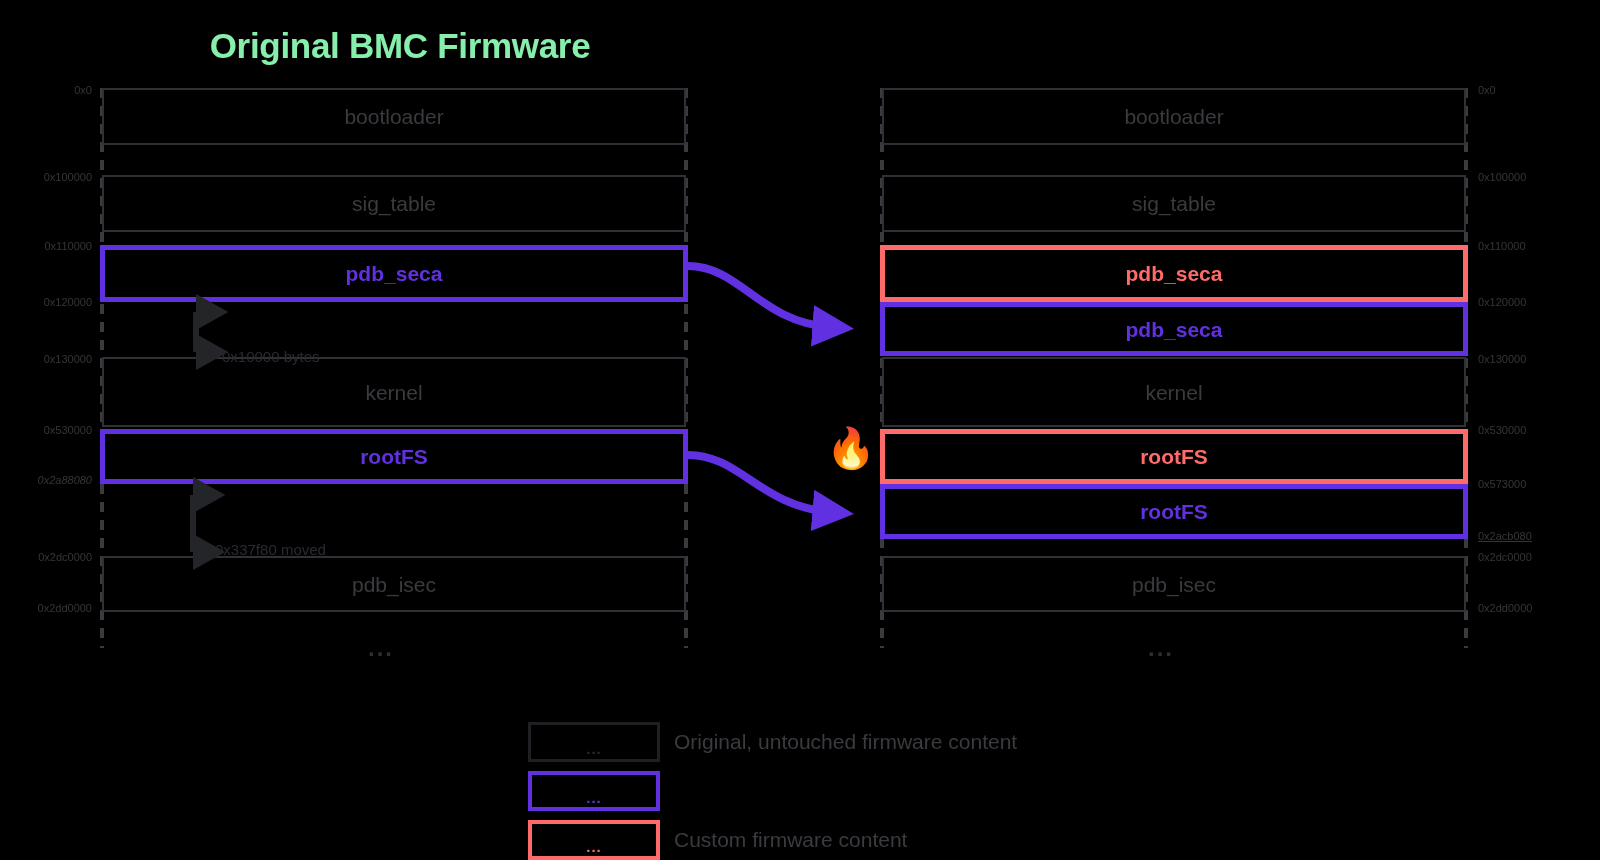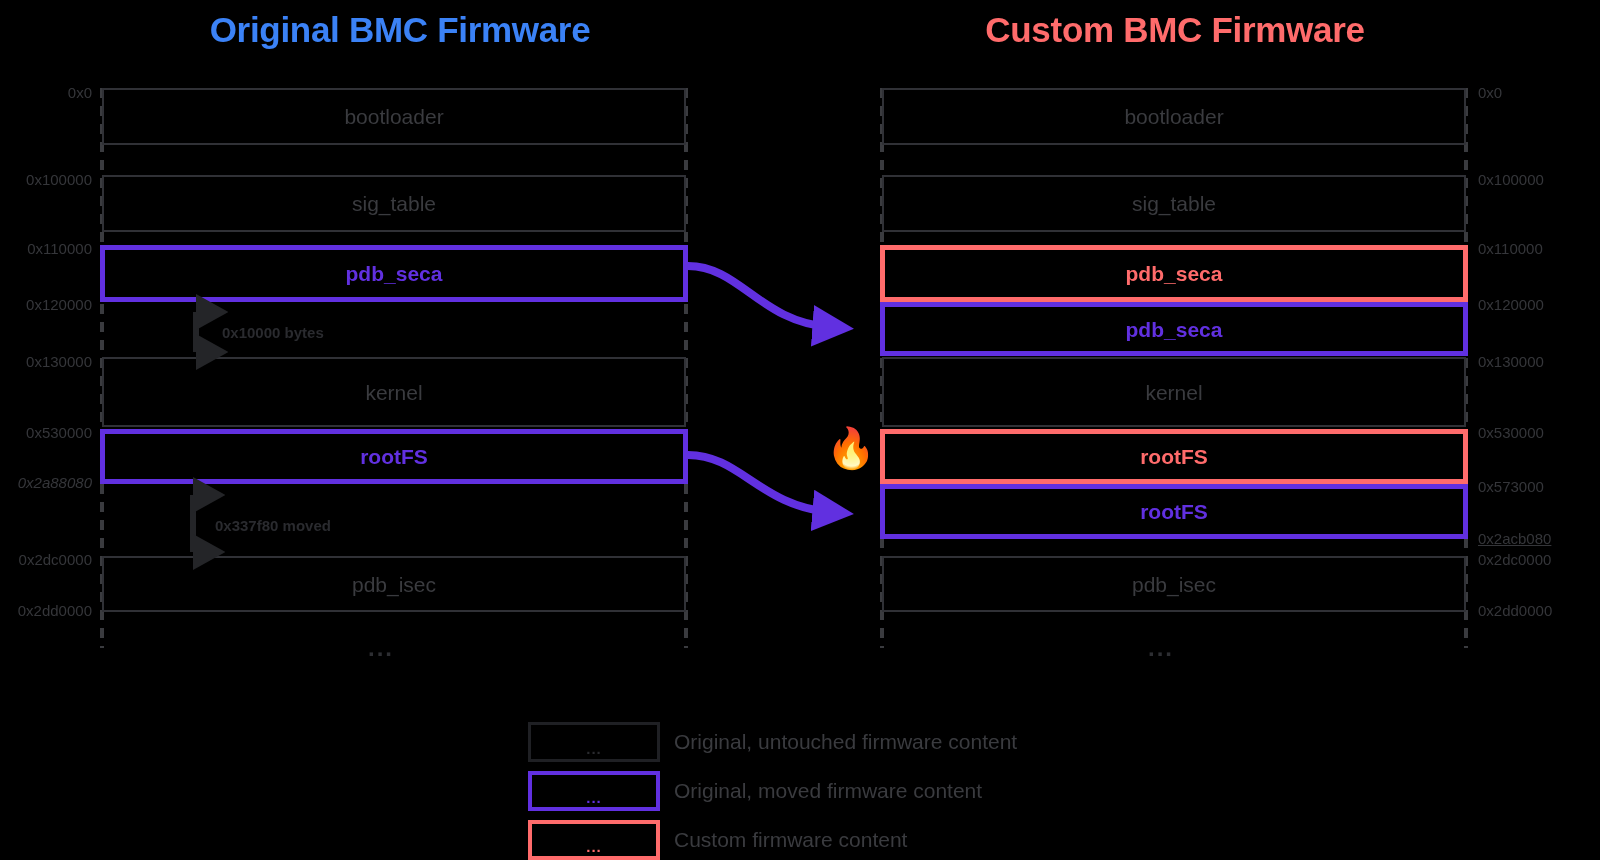--- a/index.html
+++ b/index.html
@@ -18,21 +18,21 @@
 
   
   .col-title {
     position: absolute;
     font-size: 35px;
     font-weight: bold;
     letter-spacing: -0.3px;
     text-align: center;
     white-space: nowrap;
   }
-  #title-left  { left: 155px; top: 10px; width: 490px; color: #3b82f6; }
+  #title-left  { left: 155px; top: 26px; width: 490px; color: #86efac; }
   #title-right { left: 930px; top: 10px; width: 490px; color: #ff6b6b; }
 
   
   .column { position: absolute; top: 0; height: 860px; width: 100%; }
 
   
   .rail {
     position: absolute;
     width: 4px;
     top: 88px;
@@ -65,21 +65,21 @@
   .seg.moved .seg-label { color: #6130e0; font-weight: bold; }
 
   .seg.custom {
     border: 5px solid #ff6b6b;
   }
   .seg.custom .seg-label { color: #ff6b6b; font-weight: bold; }
 
   
   .addr {
     position: absolute;
-    font-size: 15px;
+    font-size: 11px;
     color: #35363a;
     white-space: nowrap;
     line-height: 1;
   }
   .addr.right-of-rail { text-align: left; }
   .addr.left-of-rail  { text-align: right; }
 
   
   .dots {
     position: absolute;
@@ -88,24 +88,25 @@
     color: #2d2e32;
     letter-spacing: 2px;
     line-height: 1;
     white-space: nowrap;
   }
 
   
   .gap-label {
     position: absolute;
     font-size: 15px;
-    font-weight: bold;
+    font-weight: normal;
     color: #2a2b2f;
     white-space: nowrap;
     line-height: 1;
+    margin-top: 24px;
   }
 
   
   #overlay {
     position: absolute;
     left: 0; top: 0;
     width: 1600px; height: 860px;
     pointer-events: none;
   }
 
@@ -157,21 +158,20 @@
     white-space: nowrap;
     text-align: center;
   }
 </style>
 </head>
 <body>
 
 <div id="stage">
 
   <div id="title-left" class="col-title">Original BMC Firmware</div>
-  <div id="title-right" class="col-title">Custom BMC Firmware</div>
 
   <div class="column">
 
     <div class="rail" style="left:100px"></div>
     <div class="rail" style="left:684px"></div>
 
     <div class="seg plain" style="left:102px; top:88px;  width:584px; height:57px;">
       <span class="seg-label">bootloader</span>
     </div>
 
@@ -292,21 +292,20 @@
       <div class="legend-swatch plain">
         <span class="sw-dots">...</span>
       </div>
       <div class="legend-text">Original, untouched firmware content</div>
     </div>
 
     <div class="legend-row" style="top:771px; width:900px;">
       <div class="legend-swatch moved">
         <span class="sw-dots">...</span>
       </div>
-      <div class="legend-text">Original, moved firmware content</div>
     </div>
 
     <div class="legend-row" style="top:820px; width:900px;">
       <div class="legend-swatch custom">
         <span class="sw-dots">...</span>
       </div>
       <div class="legend-text">Custom firmware content</div>
     </div>
   </div>
 

